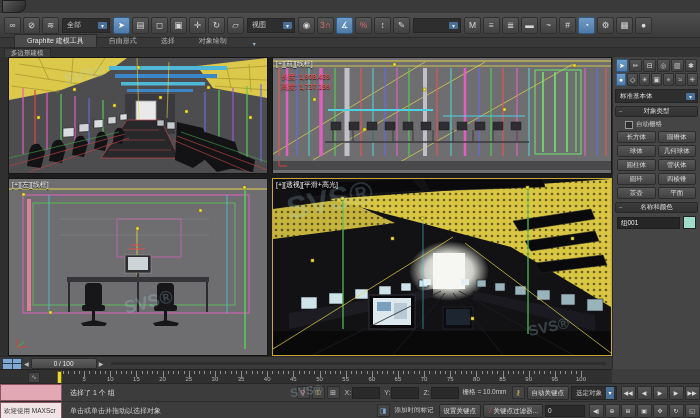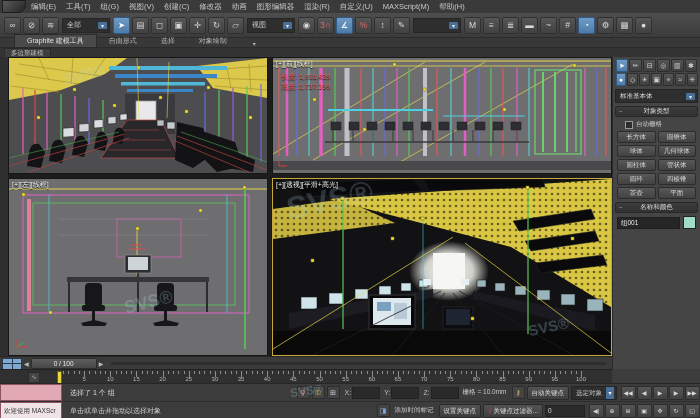--- a/index.html
+++ b/index.html
@@ -121,34 +121,20 @@
   .watermark{position:absolute;color:rgba(175,215,232,0.25);font-weight:bold;pointer-events:none;
              font-family:"Liberation Sans",sans-serif;}
 </style>
 </head>
 <body>
 
 <div id="app">
 
   <div id="menubar">
     <div id="app-logo"></div>
-    <div id="menu-items" style="display:flex;">
-        <span class="menu-item">编辑(E)</span>
-        <span class="menu-item">工具(T)</span>
-        <span class="menu-item">组(G)</span>
-        <span class="menu-item">视图(V)</span>
-        <span class="menu-item">创建(C)</span>
-        <span class="menu-item">修改器</span>
-        <span class="menu-item">动画</span>
-        <span class="menu-item">图形编辑器</span>
-        <span class="menu-item">渲染(R)</span>
-        <span class="menu-item">自定义(U)</span>
-        <span class="menu-item">MAXScript(M)</span>
-        <span class="menu-item">帮助(H)</span>
-      </div>
   </div>
 
   <div id="toolbar">
       <div class="tb-icon">∞</div>
       <div class="tb-icon">⊘</div>
       <div class="tb-icon">≋</div>
       <div class="tb-drop" style="width: 40px;">
         <span style="flex: 1 1 0%; overflow: hidden; white-space: nowrap;">全部</span>
         <span class="arr">▾</span>
       </div>

